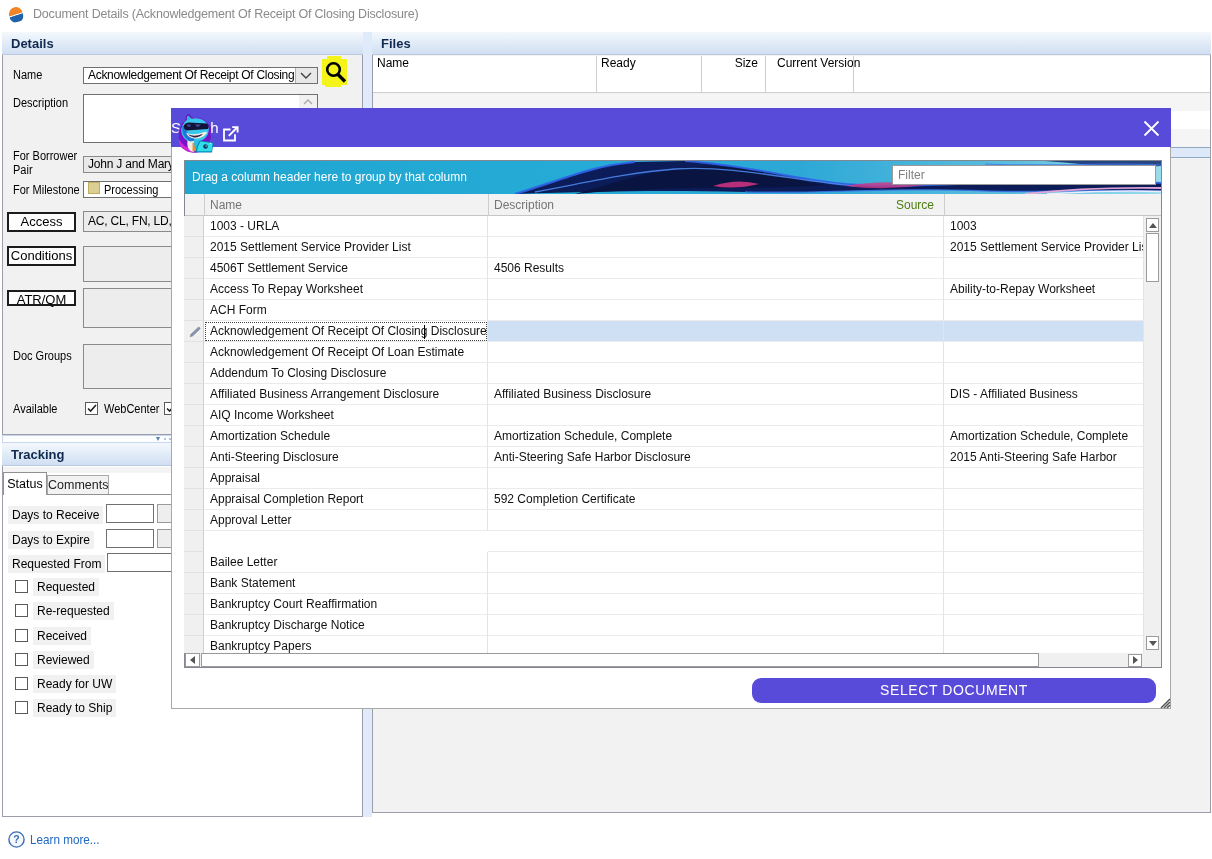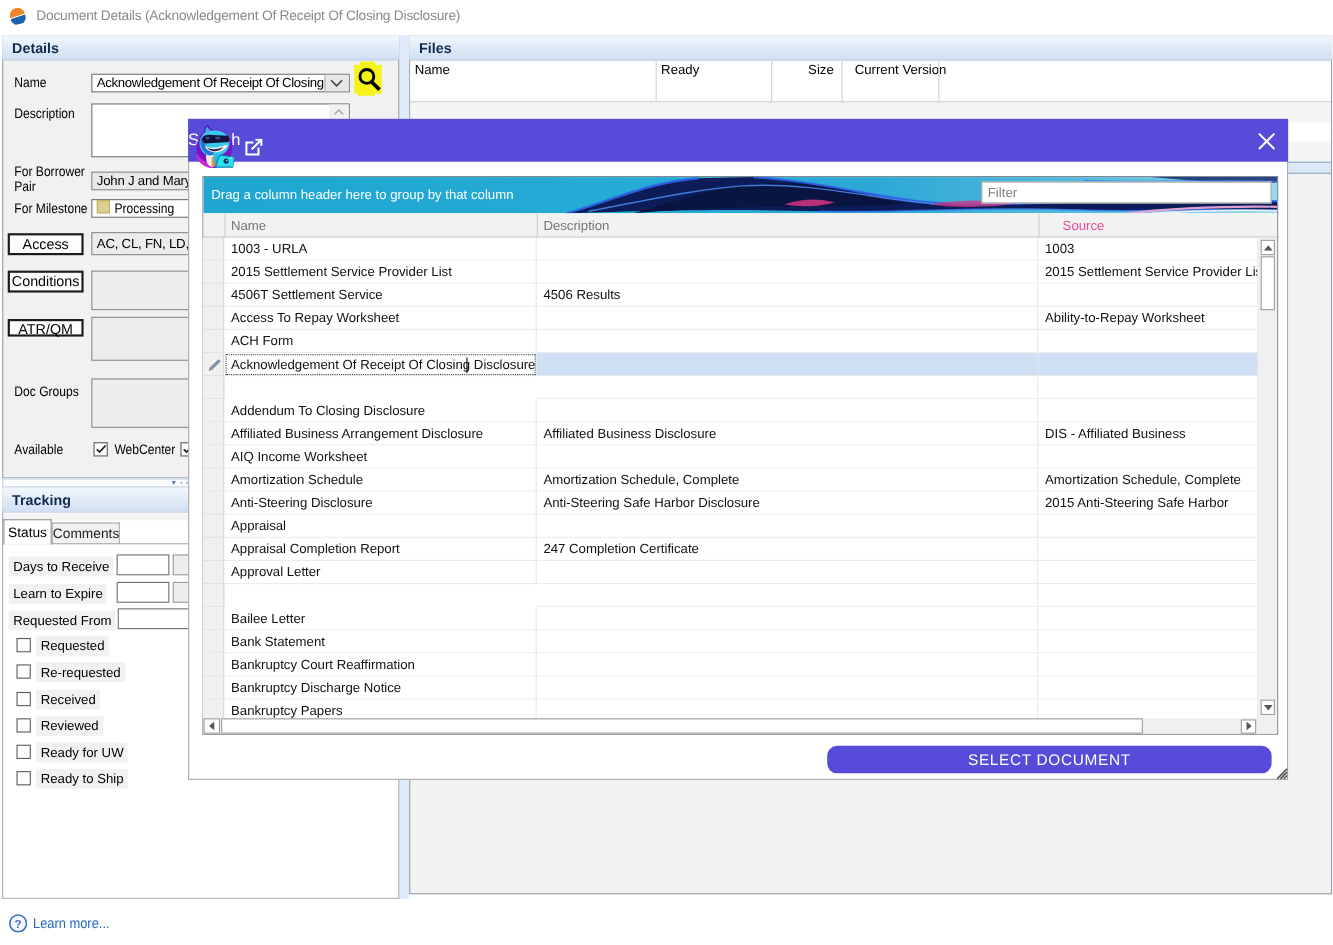--- a/index.html
+++ b/index.html
@@ -92,21 +92,21 @@
 <div class="phead" style="left:2px;top:443px;width:361px">Tracking</div>
 <div class="abs" style="left:3px;top:467px;width:359px;height:6px;background:#f4f4f4"></div>
 <div class="abs" style="left:3px;top:472px;width:44px;height:23px;background:#fff;border:1px solid #919191;border-bottom:none;z-index:1;font-size:12.5px;text-align:center;line-height:22px">Status</div>
 <div class="abs" style="left:47px;top:475px;width:62px;height:20px;background:#f2f2f2;border:1px solid #aaa;border-bottom:none;font-size:12.5px;line-height:19px;color:#222">Comments</div>
 <div class="abs" style="left:3px;top:494px;width:359px;height:1px;background:#919191"></div>
 <div class="abs" style="left:3px;top:495px;width:359px;height:321px;background:#fff"></div>
 
 <div class="glbl" style="left:8px;top:506px">Days to Receive</div>
 <div class="inp" style="left:106px;top:504px;width:48px;height:19px"></div>
 <div class="abs" style="left:157px;top:504px;width:18px;height:19px;background:#eeeeee;border:1px solid #9a9a9a"></div>
-<div class="glbl" style="left:8px;top:531px">Learn to Expire</div>
+<div class="glbl" style="left:8px;top:531px">Days to Expire</div>
 <div class="inp" style="left:106px;top:529px;width:48px;height:19px"></div>
 <div class="abs" style="left:157px;top:529px;width:18px;height:19px;background:#eeeeee;border:1px solid #9a9a9a"></div>
 <div class="glbl" style="left:8px;top:555px">Requested From</div>
 <div class="inp" style="left:107px;top:553px;width:211px;height:19px"></div>
 
 <div class="cb" style="left:15px;top:580px"></div>
 <div class="glbl" style="left:33px;top:578px">Requested</div>
 <div class="cb" style="left:15px;top:604px"></div>
 <div class="glbl" style="left:33px;top:602px">Re-requested</div>
 <div class="cb" style="left:15px;top:629px"></div>
@@ -203,21 +203,21 @@
 </div>
 <div class="abs" style="left:192px;top:170px;z-index:13;color:#fff;font-size:12px">Drag a column header here to group by that column</div>
 <div class="abs" style="left:892px;top:165px;width:264px;height:20px;background:#fff;border:1px solid #9a9a9a;z-index:13;font-size:12px;color:#808080;line-height:18px;padding-left:5px">Filter</div>
 
 <div class="abs" style="left:185px;top:194px;width:976px;height:22px;background:#f2f2f2;border-bottom:1px solid #c6c6c6;z-index:12"></div>
 <div class="abs" style="left:204px;top:194px;width:1px;height:22px;background:#cdcdcd;z-index:13"></div>
 <div class="abs" style="left:488px;top:194px;width:1px;height:22px;background:#cdcdcd;z-index:13"></div>
 <div class="abs" style="left:944px;top:194px;width:1px;height:22px;background:#cdcdcd;z-index:13"></div>
 <div class="abs" style="left:210px;top:194px;color:#757575;font-size:12px;line-height:22px;z-index:13">Name</div>
 <div class="abs" style="left:494px;top:194px;color:#757575;font-size:12px;line-height:22px;z-index:13">Description</div>
-<div class="abs" style="left:966px;top:194px;color:#ec4899;font-size:12px;line-height:22px;z-index:13">Source</div>
+<div class="abs" style="left:896px;top:194px;color:#4d7c0f;font-size:12px;line-height:22px;z-index:13">Source</div>
 
 <div class="abs" style="left:184px;top:216px;width:978px;height:437px;overflow:hidden;z-index:12">
 <div style="position:absolute;left:-184px;top:-216px;width:1212px;height:859px">
 <div class="gut" style="top:216px"></div>
 <div class="cell" style="top:216px;left:204px;width:284px">1003 - URLA</div>
 <div class="cell" style="top:216px;left:488px;width:456px"></div>
 <div class="cell" style="top:216px;left:944px;width:200px">1003</div>
 <div class="gut" style="top:237px"></div>
 <div class="cell" style="top:237px;left:204px;width:284px">2015 Settlement Service Provider List</div>
 <div class="cell" style="top:237px;left:488px;width:456px"></div>
@@ -236,20 +236,21 @@
 <div class="cell" style="top:300px;left:944px;width:200px"></div>
 <div class="gut" style="top:321px"></div>
 <div class="cell ncell" style="top:321px;left:204px;width:284px;background:#fff;outline:1px dotted #444;outline-offset:-2px;z-index:2">Acknowledgement Of Receipt Of Closing Disclosure</div>
 <div style="position:absolute;left:424px;top:325px;width:1px;height:14px;background:#000;z-index:3"></div>
 <div class="cell" style="top:321px;left:488px;width:456px;background:#cfe0f4"></div>
 <div class="cell" style="top:321px;left:944px;width:200px;background:#cfe0f4"></div>
 <svg style="position:absolute;left:189px;top:326px;z-index:3" width="13" height="12" viewBox="0 0 13 12">
         <path d="M1.2 10.8 L2 8.2 L9.2 1.4 Q9.8 0.9 10.6 1.6 Q11.4 2.3 10.9 2.9 L3.8 9.8 Z" fill="#8796a8" stroke="#6c7d92" stroke-width="0.6"></path>
       </svg>
 <div class="gut" style="top:342px"></div>
+<div class="cell" style="top:342px;left:204px;width:284px">Acknowledgement Of Receipt Of Loan Estimate</div>
 <div class="cell" style="top:342px;left:488px;width:456px"></div>
 <div class="cell" style="top:342px;left:944px;width:200px"></div>
 <div class="gut" style="top:363px"></div>
 <div class="cell" style="top:363px;left:204px;width:284px">Addendum To Closing Disclosure</div>
 <div class="cell" style="top:363px;left:488px;width:456px"></div>
 <div class="cell" style="top:363px;left:944px;width:200px"></div>
 <div class="gut" style="top:384px"></div>
 <div class="cell" style="top:384px;left:204px;width:284px">Affiliated Business Arrangement Disclosure</div>
 <div class="cell" style="top:384px;left:944px;width:200px">DIS - Affiliated Business</div>
 <div class="cell" style="top:384px;left:488px;width:456px">Affiliated Business Disclosure</div>
@@ -264,21 +265,21 @@
 <div class="gut" style="top:447px"></div>
 <div class="cell" style="top:447px;left:204px;width:284px">Anti-Steering Disclosure</div>
 <div class="cell" style="top:447px;left:488px;width:456px">Anti-Steering Safe Harbor Disclosure</div>
 <div class="cell" style="top:447px;left:944px;width:200px">2015 Anti-Steering Safe Harbor</div>
 <div class="gut" style="top:468px"></div>
 <div class="cell" style="top:468px;left:204px;width:284px">Appraisal</div>
 <div class="cell" style="top:468px;left:488px;width:456px"></div>
 <div class="cell" style="top:468px;left:944px;width:200px"></div>
 <div class="gut" style="top:489px"></div>
 <div class="cell" style="top:489px;left:204px;width:284px">Appraisal Completion Report</div>
-<div class="cell" style="top:489px;left:488px;width:456px">247 Completion Certificate</div>
+<div class="cell" style="top:489px;left:488px;width:456px">592 Completion Certificate</div>
 <div class="cell" style="top:489px;left:944px;width:200px"></div>
 <div class="gut" style="top:510px"></div>
 <div class="cell" style="top:510px;left:204px;width:284px">Approval Letter</div>
 <div class="cell" style="top:510px;left:488px;width:456px"></div>
 <div class="cell" style="top:510px;left:944px;width:200px"></div>
 <div class="gut" style="top:531px"></div>
 <div class="cell" style="top:559px;left:204px;width:252px">AVM</div>
 <div class="cell" style="top:531px;left:488px;width:456px"></div>
 <div class="cell" style="top:531px;left:944px;width:200px"></div>
 <div class="gut" style="top:552px"></div>

